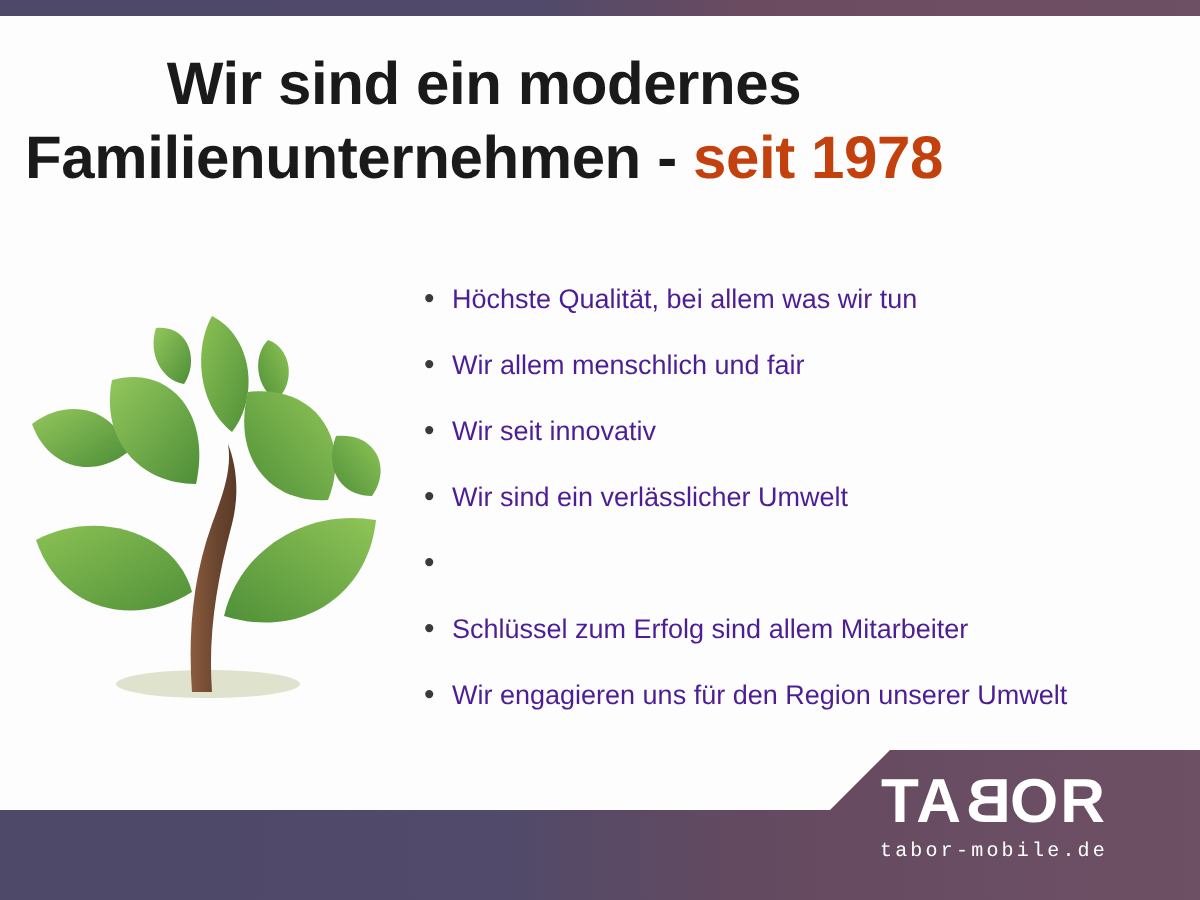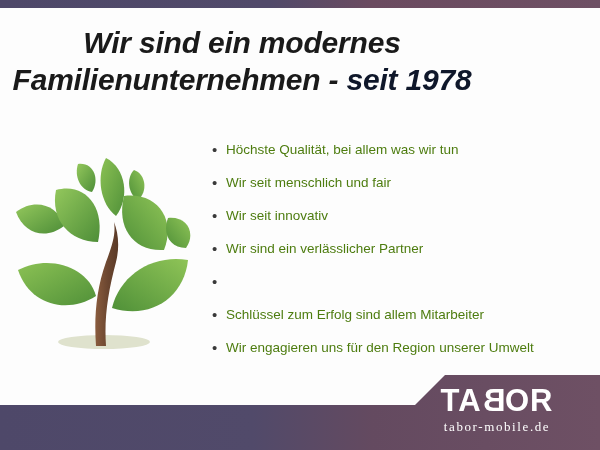--- a/index.html
+++ b/index.html
@@ -27,24 +27,23 @@
   .headline{
     position:absolute;
     top:24px;left:0;width:484px;
     text-align:center;
     color:#1a1a1a;
     font-weight:bold;
     font-size:30px;
     line-height:37px;
     letter-spacing:-0.2px;
     font-family:"Liberation Sans","DejaVu Sans",sans-serif;
-    font-style:italic;
   }
   .headline .line{display:block;white-space:nowrap;}
-  .headline .accent{color:#0f172a;}
+  .headline .accent{color:#c2410c;}
 
   
   .bullets{
     position:absolute;
     top:140px;left:212px;
     width:388px;
   }
   .bullet-row{
     display:flex;
     align-items:flex-start;
@@ -52,21 +51,21 @@
   }
   .bullet-dot{
     width:14px;
     flex:0 0 14px;
     color:#3a3a3a;
     font-size:15px;
     line-height:20px;
     text-align:left;
   }
   .bullet-text{
-    color:#4d7c0f;
+    color:#4c1d95;
     font-size:13.5px;
     line-height:20px;
     white-space:nowrap;
   }
 
   
   .tree{
     position:absolute;
     left:12px;top:150px;
     width:180px;height:205px;
@@ -97,25 +96,25 @@
     line-height:33px;
     font-family:"Liberation Sans","DejaVu Sans",sans-serif;
   }
   .logo-word .rev-b{
     display:inline-block;
     transform:scaleX(-1);
   }
   .logo-sub{
     display:block;
     color:#ffffff;
-    font-size:13px;
+    font-size:10px;
     letter-spacing:1.6px;
     line-height:18px;
     margin-top:1px;
-    font-family:Liberation Serif, serif;
+    font-family:Liberation Mono, monospace;
   }
 </style>
 </head>
 <body>
 
 <div class="slide">
 
   <div class="top-bar"></div>
 
   <div class="headline">
@@ -170,29 +169,29 @@
     </svg>
   </div>
 
   <div class="bullets">
     <div class="bullet-row">
       <span class="bullet-dot">•</span>
       <span class="bullet-text">Höchste Qualität, bei allem was wir tun</span>
     </div>
     <div class="bullet-row">
       <span class="bullet-dot">•</span>
-      <span class="bullet-text">Wir seit menschlich und fair</span>
+      <span class="bullet-text">Wir allem menschlich und fair</span>
     </div>
     <div class="bullet-row">
       <span class="bullet-dot">•</span>
       <span class="bullet-text">Wir seit innovativ</span>
     </div>
     <div class="bullet-row">
       <span class="bullet-dot">•</span>
-      <span class="bullet-text">Wir sind ein verlässlicher Partner</span>
+      <span class="bullet-text">Wir sind ein verlässlicher Umwelt</span>
     </div>
     <div class="bullet-row">
       <span class="bullet-dot">•</span>
     </div>
     <div class="bullet-row">
       <span class="bullet-dot">•</span>
       <span class="bullet-text">Schlüssel zum Erfolg sind allem Mitarbeiter</span>
     </div>
     <div class="bullet-row">
       <span class="bullet-dot">•</span>

